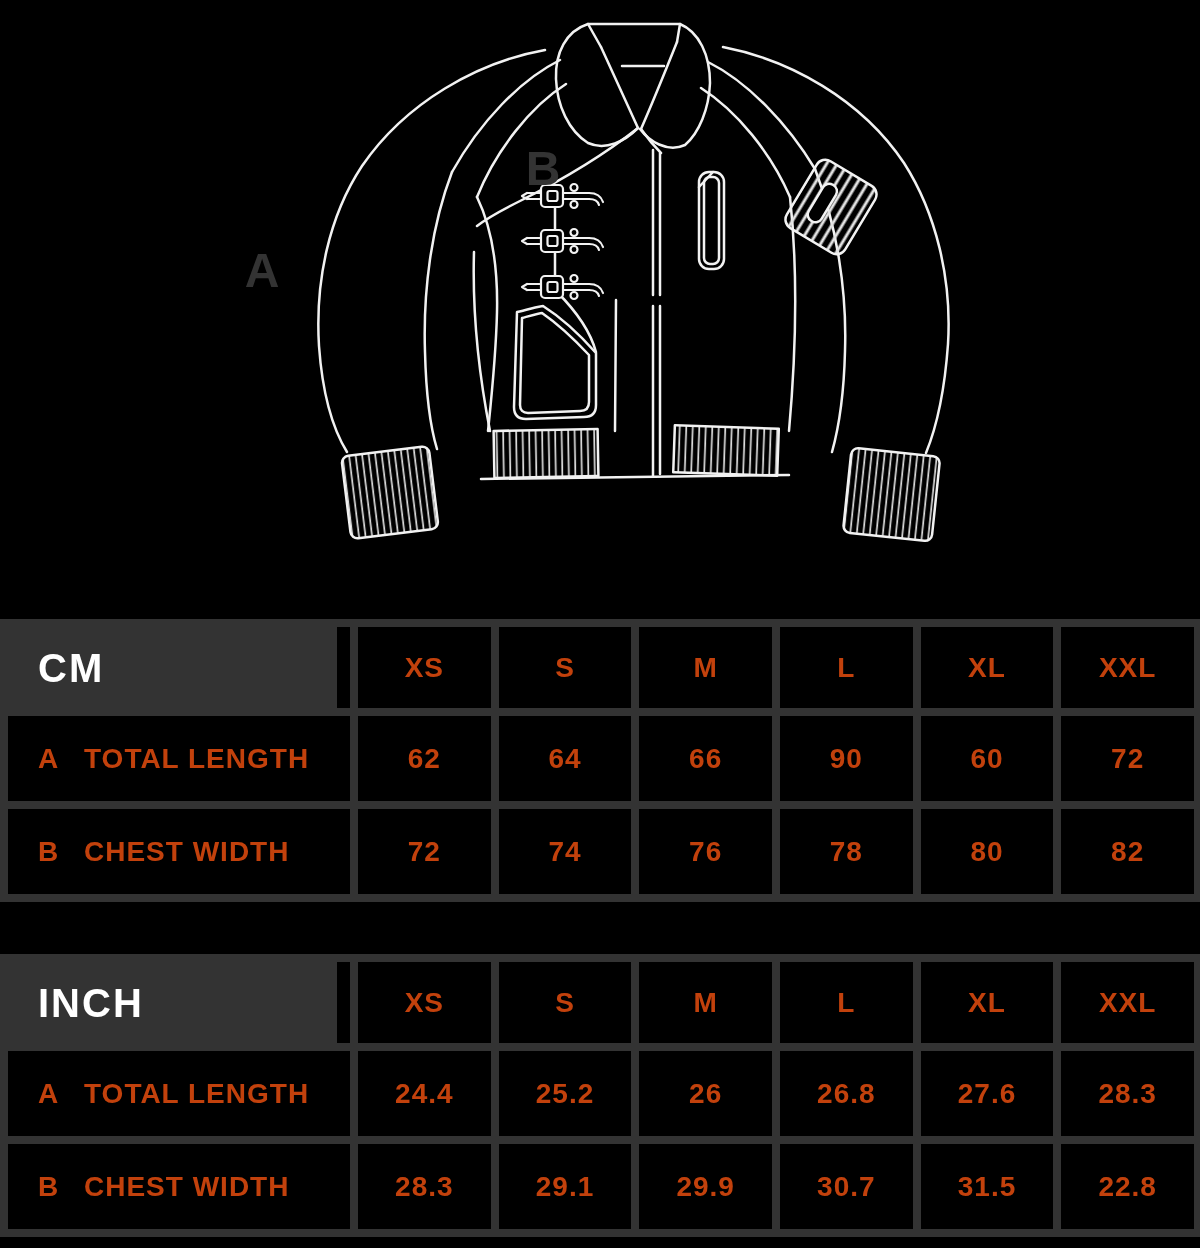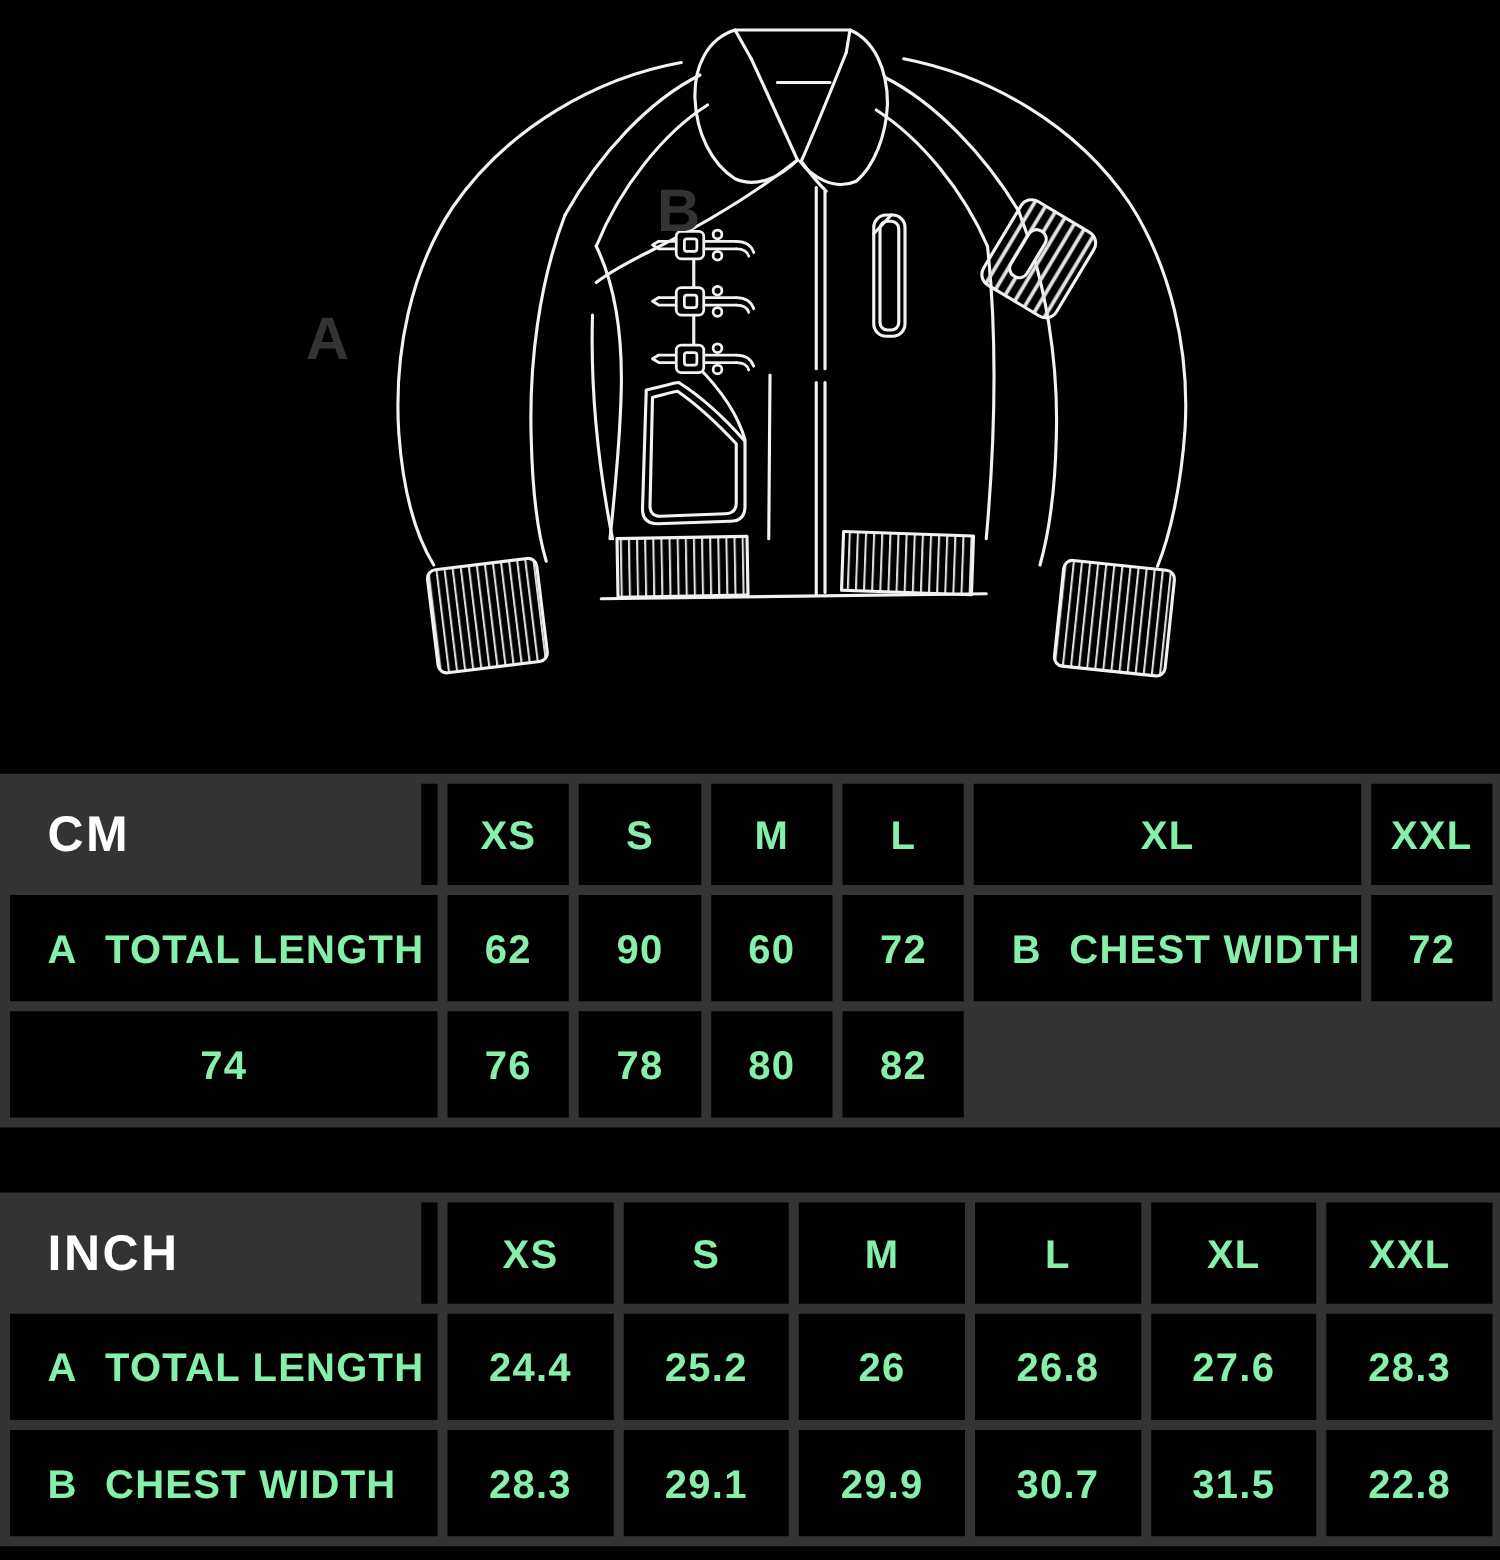--- a/index.html
+++ b/index.html
@@ -17,21 +17,21 @@
     grid-template-rows:81px 85px 85px;
     gap:8px;
     padding:8px 6px 8px 8px;
     background:#333333;
     box-sizing:border-box;
     width:1200px;
   }
   .cell{
     background:#000;
     display:flex;align-items:center;justify-content:center;
-    color:#86efac;font-weight:bold;font-size:32px;letter-spacing:1px;
+    color:#c2410c;font-weight:bold;font-size:28px;letter-spacing:1px;
     line-height:1;
   }
   .unit-cell{
     background:#333333;color:#ffffff;
     justify-content:flex-start;padding-left:30px;
     border-right:13px solid #000;
     font-size:40px;letter-spacing:2px;
   }
   .row-label{
     justify-content:flex-start;padding-left:30px;
@@ -138,20 +138,22 @@
       <div class="cell">M</div>
       <div class="cell">L</div>
       <div class="cell">XL</div>
       <div class="cell">XXL</div>
 
       <div class="cell row-label">
         <span class="letter">A</span>
         <span class="measure">TOTAL LENGTH</span>
       </div>
       <div class="cell">62</div>
+      <div class="cell">64</div>
+      <div class="cell">66</div>
       <div class="cell">90</div>
       <div class="cell">60</div>
       <div class="cell">72</div>
 
       <div class="cell row-label">
         <span class="letter">B</span>
         <span class="measure">CHEST WIDTH</span>
       </div>
       <div class="cell">72</div>
       <div class="cell">74</div>

